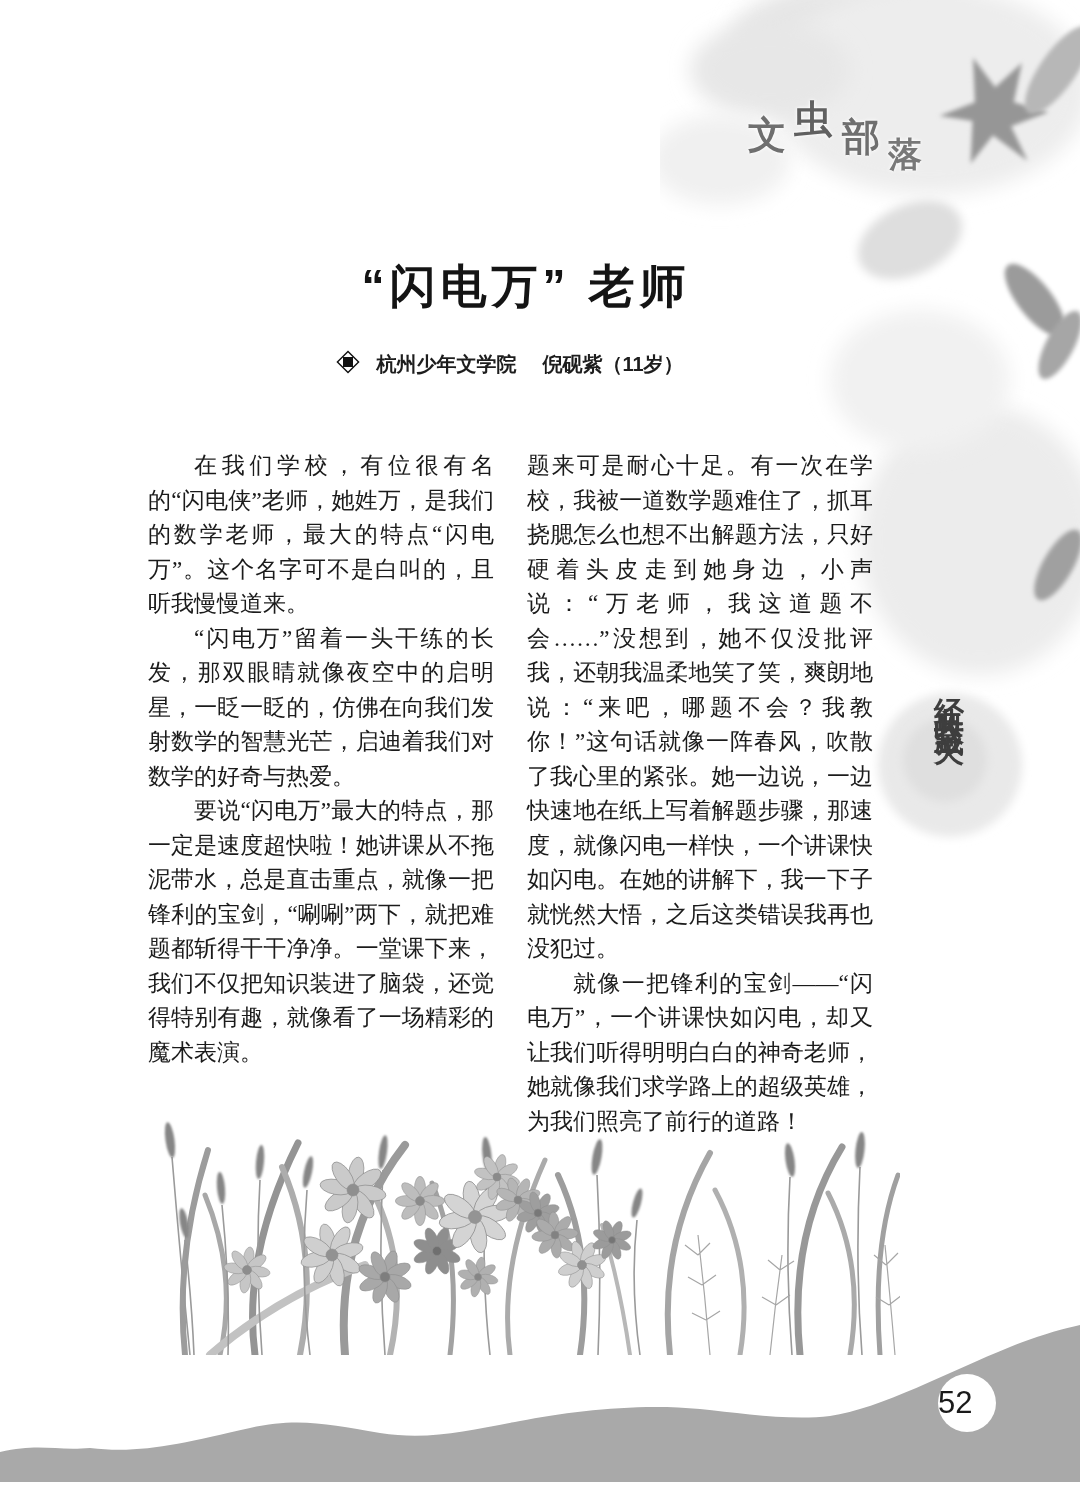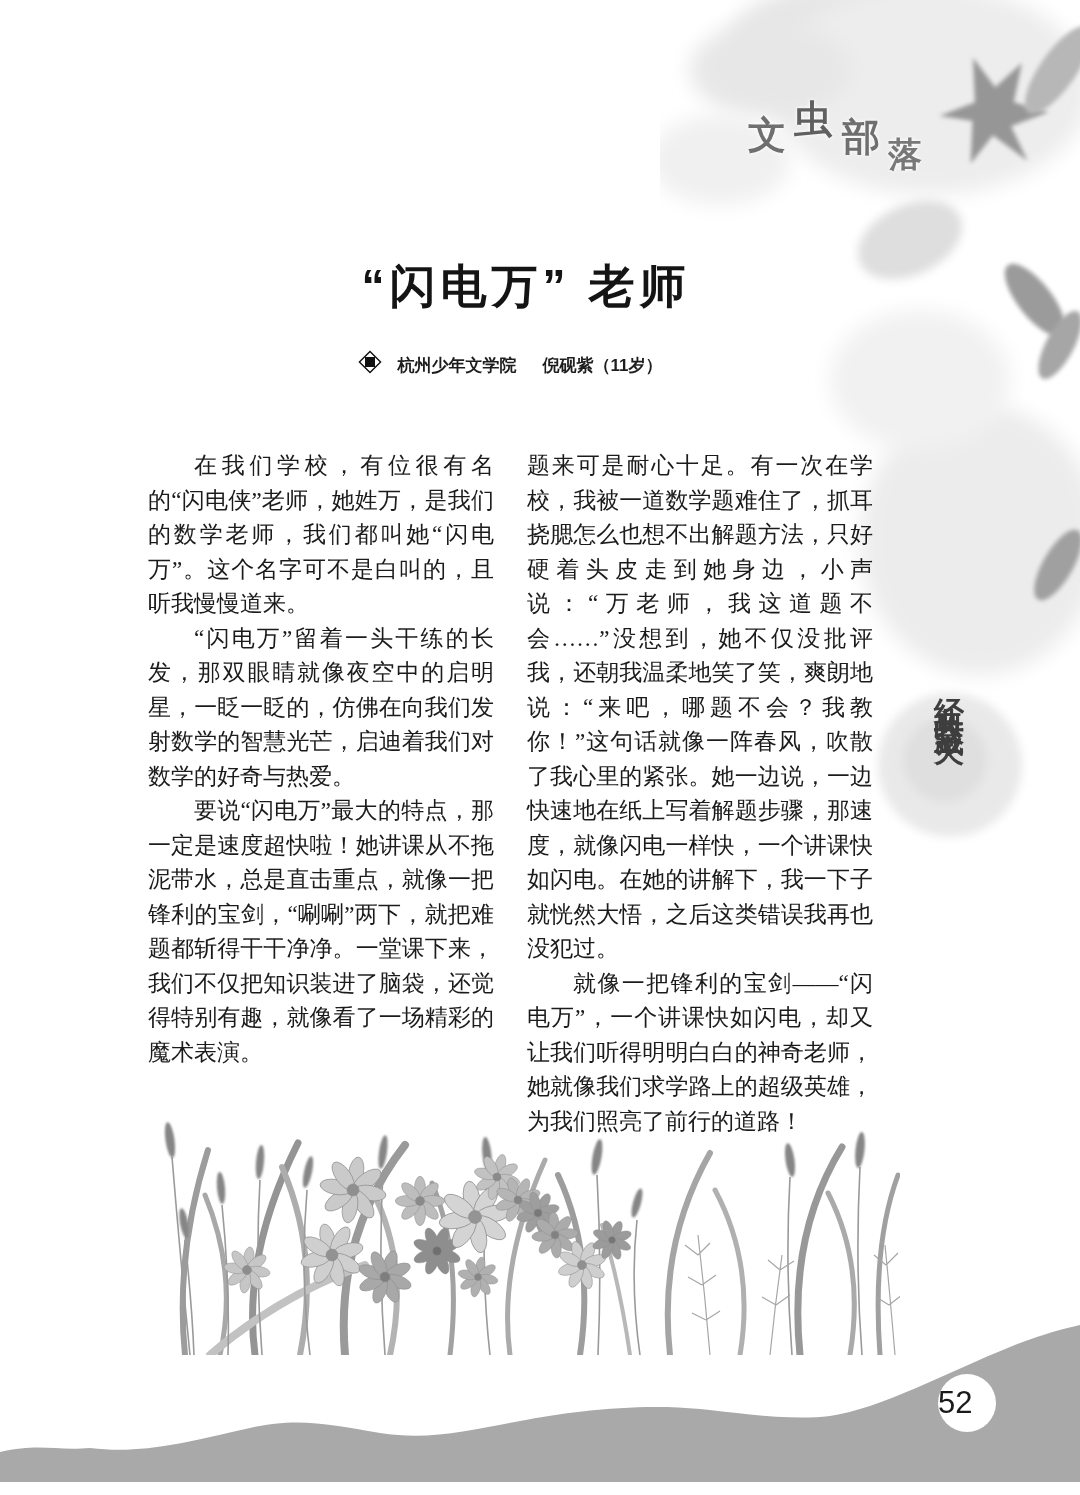--- a/index.html
+++ b/index.html
@@ -15,21 +15,21 @@
   .corner-tag .c0{left:748px;top:110px;}
   .corner-tag .c1{left:794px;top:94px;color:#606060;}
   .corner-tag .c2{left:842px;top:112px;}
   .corner-tag .c3{left:888px;top:132px;font-size:34px;color:#787878;}
 
   
   .title{position:absolute;left:16px;top:256px;width:1020px;text-align:center;
     font-family:"Liberation Sans","DejaVu Sans",sans-serif;font-weight:bold;
     font-size:46px;letter-spacing:5px;color:#141414;}
   .byline{position:absolute;left:0;top:350px;width:1020px;text-align:center;
-    font-family:"Liberation Sans","DejaVu Sans",sans-serif;font-size:17px;color:#1d1d1d;font-weight:bold;}
+    font-family:"Liberation Sans","DejaVu Sans",sans-serif;font-size:20px;color:#1d1d1d;font-weight:bold;}
   .byline .dicon{display:inline-block;vertical-align:-3px;margin-right:16px;}
   .byline .author{margin-left:26px;}
 
   
   .col{position:absolute;top:449px;width:346px;font-size:23px;line-height:34.5px;
     text-align:justify;text-justify:inter-character;color:#1b1b1b;}
   .col-left{left:148px;}
   .col-right{left:527px;}
   .col p{margin:0;padding:0;}
   .col p.indent{text-indent:2em;}
@@ -101,21 +101,21 @@
   <div class="byline">
     <span class="dicon">
       <svg width="24" height="24" viewBox="0 0 24 24">
         <rect x="4.5" y="4.5" width="15" height="15" transform="rotate(45 12 12)" fill="none" stroke="#111" stroke-width="1.4"></rect>
         <rect x="7" y="7" width="10" height="10" fill="#111"></rect>
       </svg>
     </span><span>杭州少年文学院</span><span class="author">倪砚紫（11岁）</span>
   </div>
 
   <div class="col col-left">
-    <p class="indent">在我们学校，有位很有名的“闪电侠”老师，她姓万，是我们的数学老师，我们都叫她“闪电万”。这个名字可不是白叫的，且听我慢慢道来。</p>
+    <p class="indent">在我们学校，有位很有名的“闪电侠”老师，她姓万，是我们的数学老师，最大的特点“闪电万”。这个名字可不是白叫的，且听我慢慢道来。</p>
     <p class="indent">“闪电万”留着一头干练的长发，那双眼睛就像夜空中的启明星，一眨一眨的，仿佛在向我们发射数学的智慧光芒，启迪着我们对数学的好奇与热爱。</p>
     <p class="indent">要说“闪电万”最大的特点，那一定是速度超快啦！她讲课从不拖泥带水，总是直击重点，就像一把锋利的宝剑，“唰唰”两下，就把难题都斩得干干净净。一堂课下来，我们不仅把知识装进了脑袋，还觉得特别有趣，就像看了一场精彩的魔术表演。</p>
   </div>
   <div class="col col-right">
     <p>题来可是耐心十足。有一次在学校，我被一道数学题难住了，抓耳挠腮怎么也想不出解题方法，只好硬着头皮走到她身边，小声说：“万老师，我这道题不会……”没想到，她不仅没批评我，还朝我温柔地笑了笑，爽朗地说：“来吧，哪题不会？我教你！”这句话就像一阵春风，吹散了我心里的紧张。她一边说，一边快速地在纸上写着解题步骤，那速度，就像闪电一样快，一个讲课快如闪电。在她的讲解下，我一下子就恍然大悟，之后这类错误我再也没犯过。</p>
     <p class="indent">就像一把锋利的宝剑——“闪电万”，一个讲课快如闪电，却又让我们听得明明白白的神奇老师，她就像我们求学路上的超级英雄，为我们照亮了前行的道路！</p>
   </div>
 
   <div class="side-tab">经典收藏夹</div>
 

